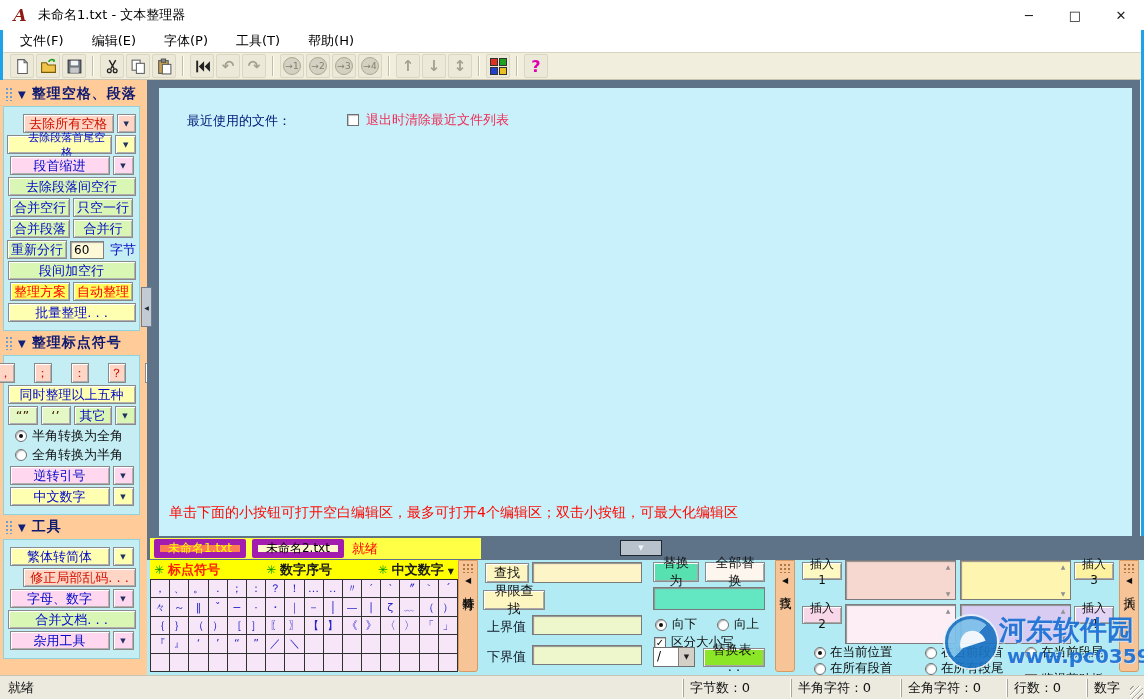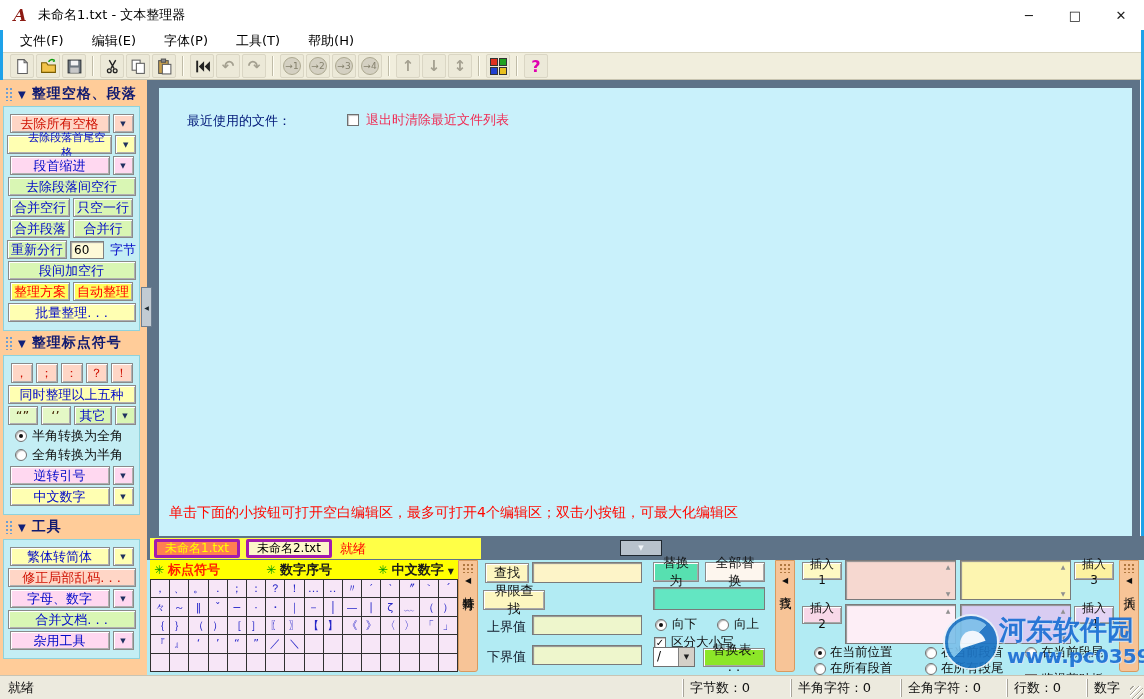--- a/index.html
+++ b/index.html
@@ -30,42 +30,42 @@
   .chev{color:#10207a;font-size:10px;margin-right:6px;}
   .sec-title{color:#101a70;font-size:14px;font-weight:bold;letter-spacing:1px;}
   .sec-body{background:#c4eef4;border:1px solid #8fd2dc;padding:5px 3px 6px 3px;margin-bottom:2px;}
   .row{display:flex;justify-content:center;align-items:center;margin:2px 0;gap:3px;}
   .sbtn{height:19px;font-size:13px;display:flex;align-items:center;justify-content:center;
         border:1px solid #8a8a8a;box-shadow:inset 1px 1px 0 #ffffff,inset -1px -1px 0 #b0b0b0;padding:0 2px;}
   .drop{width:21px;}
   .drop::after{content:"▼";font-size:7px;color:#203060;}
   .bg-peach{background:#ffd6c6;} .bg-yellow{background:#ffffb2;} .bg-pink{background:#ffd8f0;}
   .bg-green{background:#d9f6b4;} .bg-hotyellow{background:#ffff5e;} .bg-quote{background:#e4f8c6;}
-  .t-red{color:#cf1000;} .t-blue{color:#0008c8;} .t-hotred{color:#ff0000;} .t-dark{color:#402000;}
+  .t-red{color:#cf1000;margin-left:16px;} .t-blue{color:#0008c8;} .t-hotred{color:#ff0000;} .t-dark{color:#402000;}
   .w-main{width:100px;} .w-mainL{width:112px;} .w-full{width:128px;} .w-half{width:60px;}
   .num-input{width:34px;height:18px;background:#fdf9d8;border:1px solid #808080;box-shadow:inset 1px 1px 1px #a0a0a0;font-size:12px;padding:1px 3px;color:#000;}
   .unit-label{font-size:13px;color:#0008c8;margin-left:3px;}
   .p-btn{width:22px;height:20px;font-size:12px;}
   .radio-row{display:flex;align-items:center;margin:1px 0 1px 8px;gap:5px;}
   .radio{width:12px;height:12px;border-radius:50%;background:#fff;border:1px solid #707070;box-shadow:inset 1px 1px 1px #b8b8b8;position:relative;flex:none;}
   .radio.checked::after{content:"";position:absolute;left:3px;top:3px;width:4px;height:4px;border-radius:50%;background:#101010;}
   .checkbox{width:12px;height:12px;background:#fff;border:1px solid #707070;box-shadow:inset 1px 1px 1px #c0c0c0;position:relative;flex:none;font-size:10px;line-height:10px;text-align:center;color:#000;}
   .radio-label{font-size:13px;color:#101010;}
   
   .main{position:absolute;left:147px;top:80px;width:993px;height:456px;background:#5e7388;}
   .main-inner{position:absolute;left:12px;top:8px;right:8px;bottom:0;background:#c9f1fb;}
   .recent-label{position:absolute;left:28px;top:24px;font-size:13px;color:#001878;}
   .clear-check{position:absolute;left:188px;top:23px;display:flex;align-items:center;gap:7px;}
   .clear-check .radio-label{color:#ef2d55;font-size:13px;}
   .hint-text{position:absolute;left:10px;bottom:14px;font-size:14px;color:#ff0800;}
   .vsplit{position:absolute;left:141px;top:287px;width:11px;height:40px;background:#c2cbd3;border:1px solid #6d7e90;z-index:12;display:flex;align-items:center;justify-content:center;color:#1c2830;font-size:6px;}
   
   .tabrow{position:absolute;left:147px;top:536px;width:997px;height:24px;background:#5e7388;}
   .tab-yellowbar{position:absolute;left:3px;top:2px;width:331px;height:21px;background:#ffff46;display:flex;align-items:center;padding-left:4px;gap:6px;}
-  .tab{height:19px;border:3px solid #a21caf;border-radius:2px;font-size:12px;display:flex;align-items:center;justify-content:center;padding:0 8px;background:#fdf7ca;color:#000;}
+  .tab{height:19px;border:6px solid #a21caf;border-radius:2px;font-size:12px;display:flex;align-items:center;justify-content:center;padding:0 8px;background:#fdf7ca;color:#000;}
   .tab.active{background:#ff7f52;color:#ffff00;}
   .tab-status{font-size:13px;color:#ff0000;margin-left:2px;}
   .hsplit{position:absolute;left:473px;top:4px;width:42px;height:16px;background:#b8c2cc;border:1px solid #202830;display:flex;align-items:center;justify-content:center;color:#f0f4f8;font-size:7px;}
   .right-tabs{position:absolute;left:740px;top:2px;display:flex;gap:6px;align-items:center;}
   
   .panels{position:absolute;left:147px;top:560px;width:997px;height:115px;background:#b2ebf3;}
   
   .sym-panel{position:absolute;left:3px;top:0;width:308px;height:112px;background:#fff;}
   .sym-header{height:19px;background:#ffff00;display:flex;align-items:center;padding:0 4px;justify-content:space-between;}
   .sym-head-item{display:flex;align-items:center;gap:4px;font-size:13px;font-weight:bold;color:#1a1a1a;}

